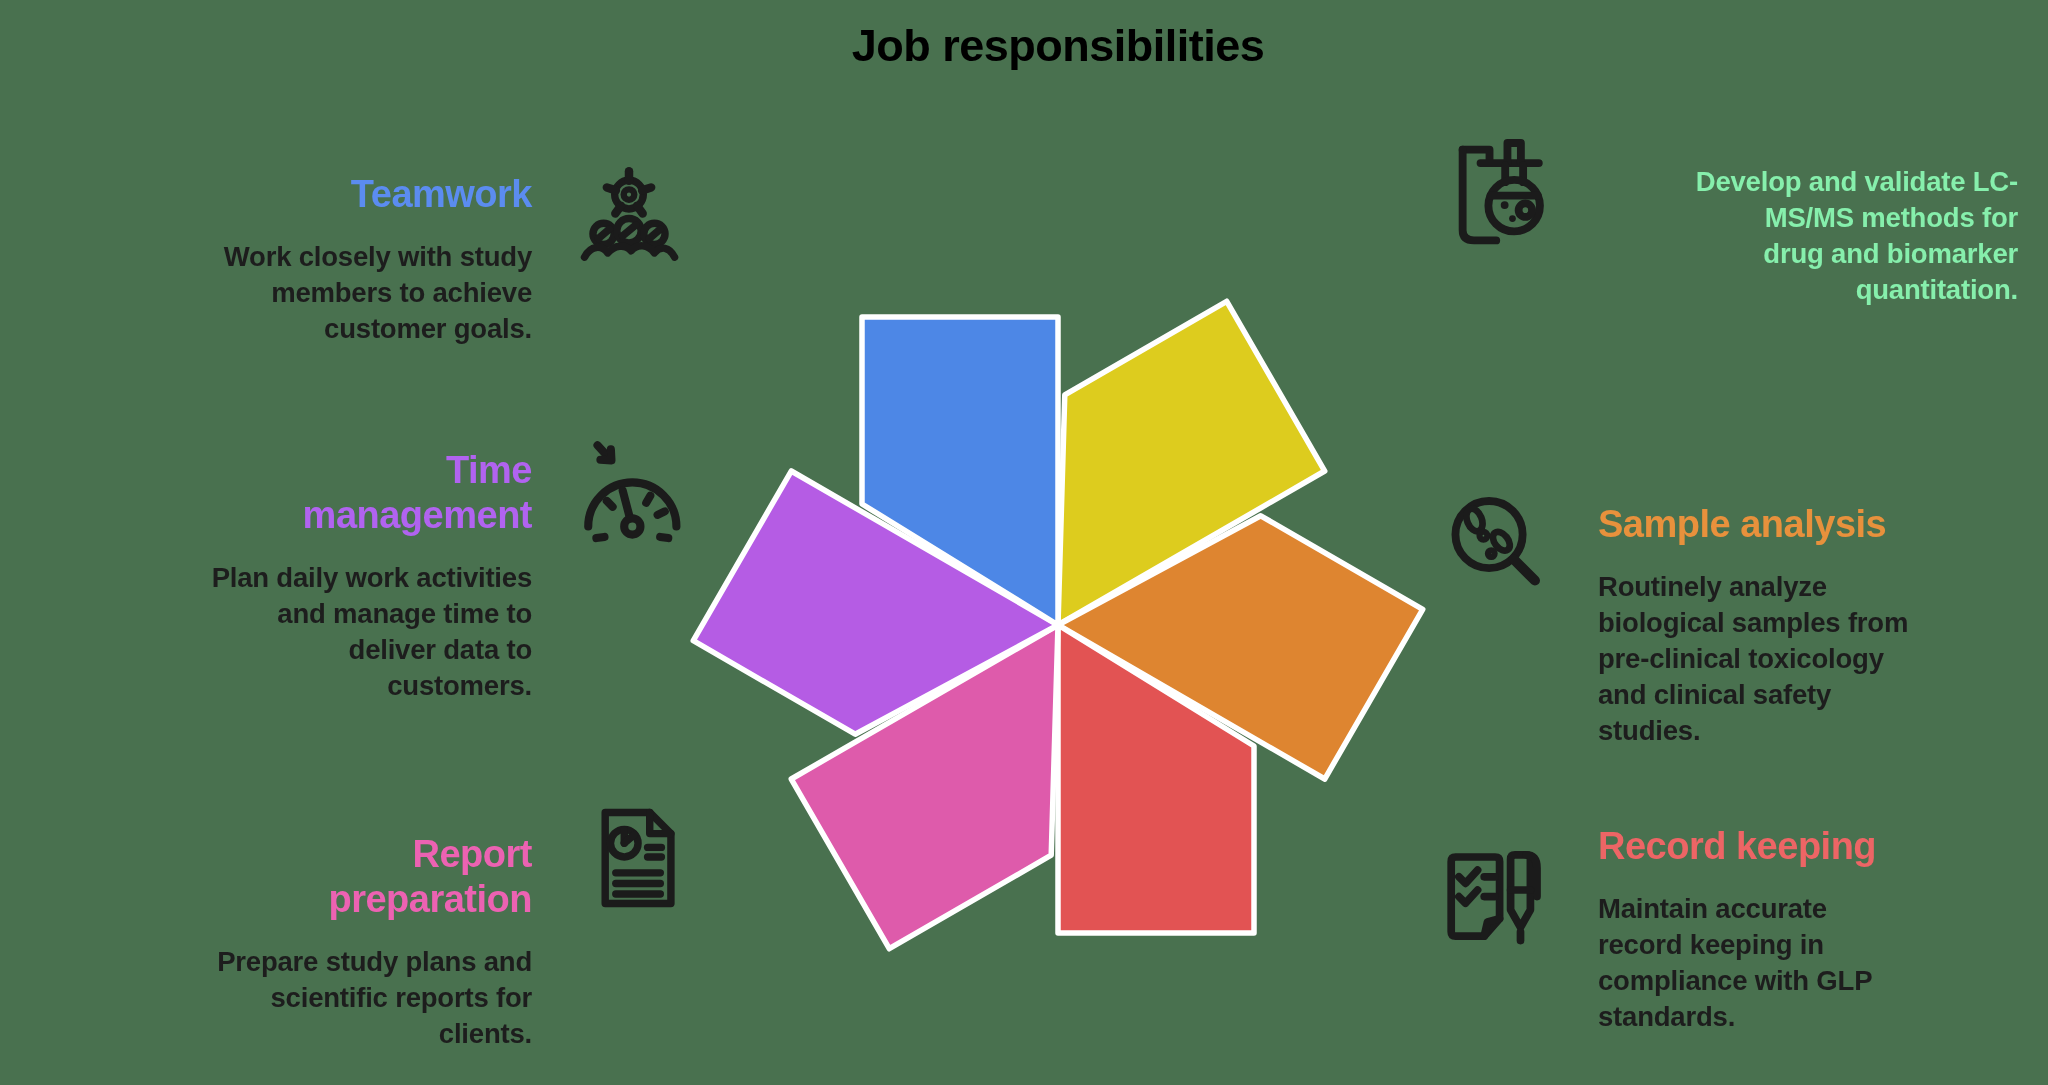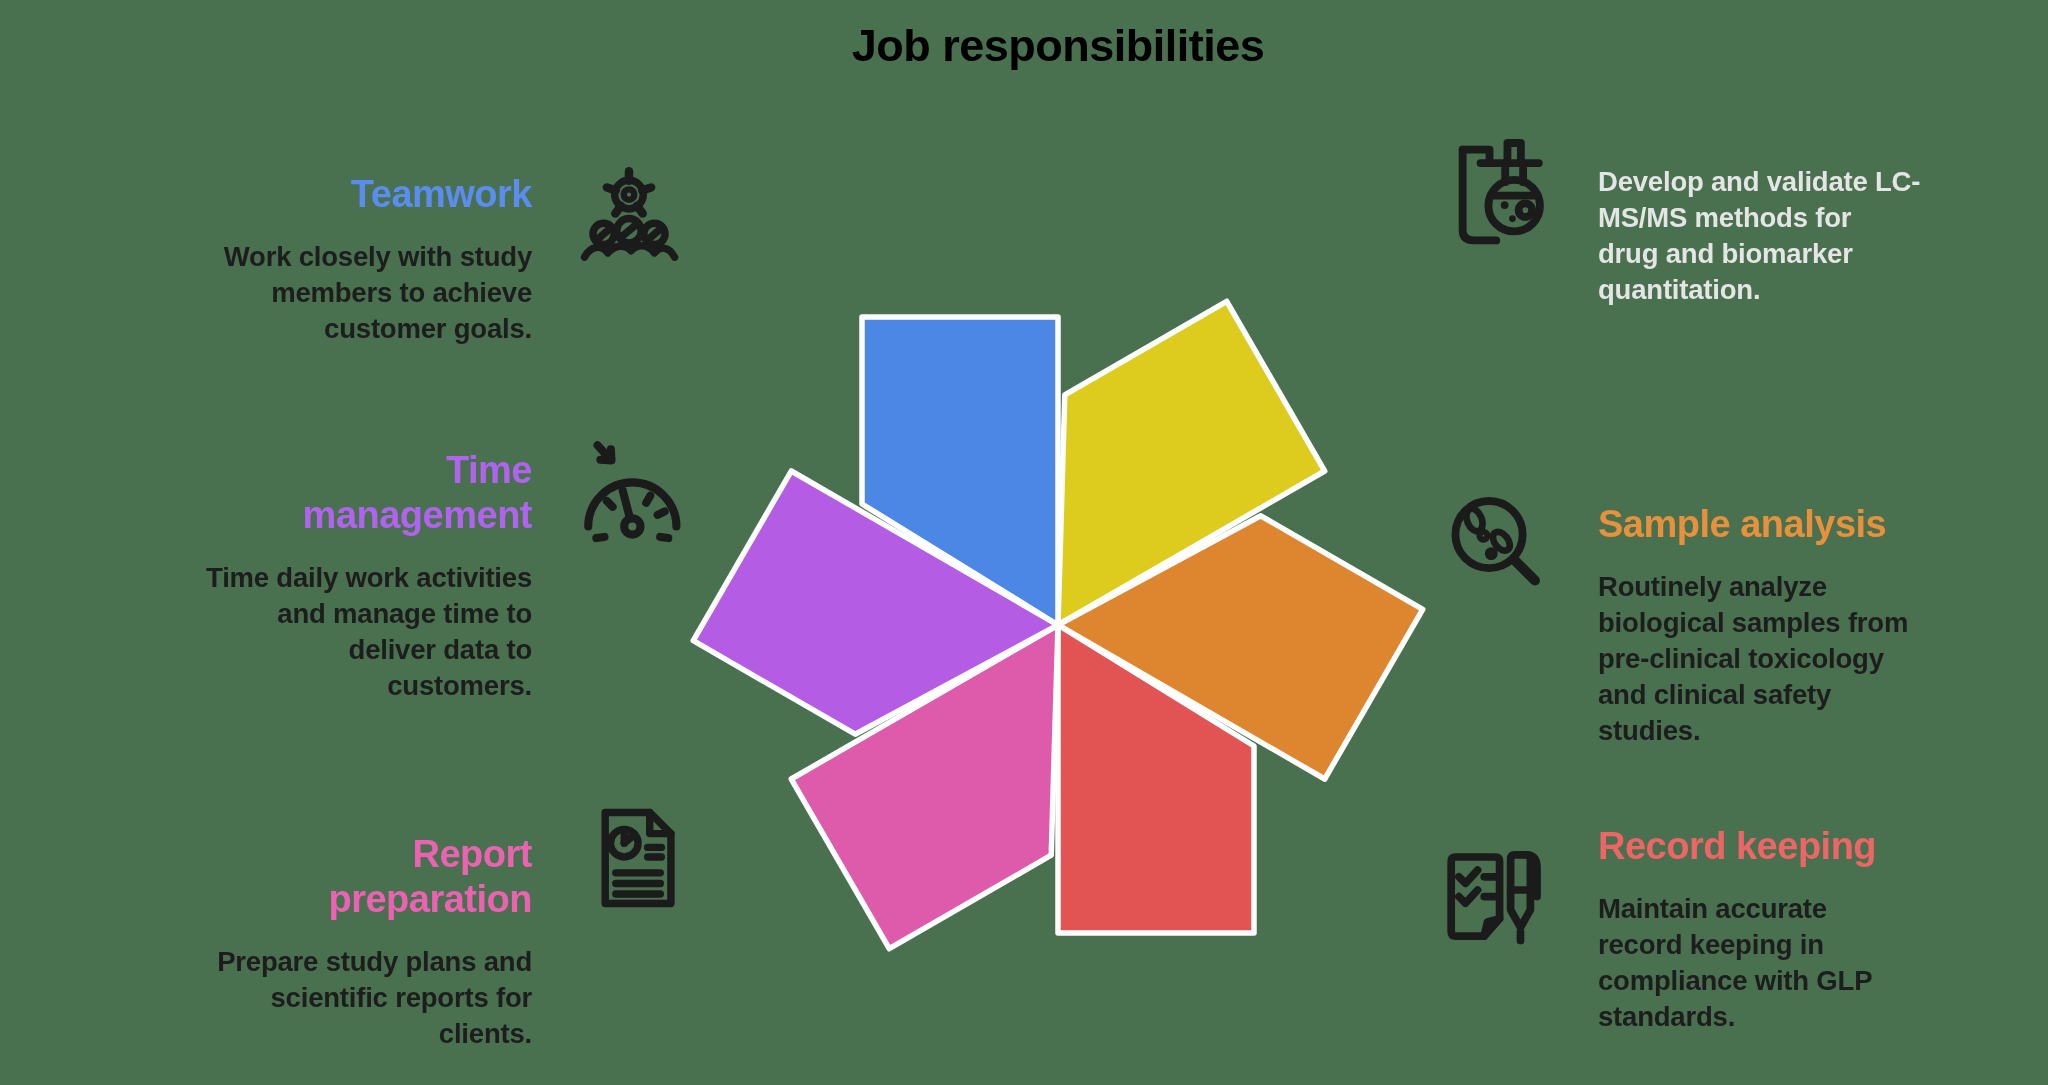--- a/index.html
+++ b/index.html
@@ -46,36 +46,36 @@
   <section class="info left" style="top:172px">
     <h2 style="color: rgb(91, 140, 240); text-align: right;">Teamwork</h2>
     <p style="color: rgb(29, 29, 29);">Work closely with study
 members to achieve
 customer goals.</p>
   </section>
 
   <section class="info left" style="top:448px">
     <h2 style="color: rgb(177, 99, 240);">Time
 management</h2>
-    <p style="color: rgb(29, 29, 29);">Time daily work activities
+    <p style="color: rgb(29, 29, 29);">Plan daily work activities
 and manage time to
 deliver data to
 customers.</p>
   </section>
 
   <section class="info left" style="top:832px">
     <h2 style="color: rgb(236, 98, 178);">Report
 preparation</h2>
     <p style="color: rgb(29, 29, 29);">Prepare study plans and
 scientific reports for
 clients.</p>
   </section>
 
   <section class="info right" style="top:142px">
-    <p style="color: #e5e5e5;">Develop and validate LC-
+    <p style="color: #86efac; text-align: right;">Develop and validate LC-
 MS/MS methods for
 drug and biomarker
 quantitation.</p>
   </section>
 
   <section class="info right" style="top:502px">
     <h2 style="color: rgb(232, 145, 60);">Sample analysis</h2>
     <p style="color: rgb(29, 29, 29);">Routinely analyze
 biological samples from
 pre-clinical toxicology

